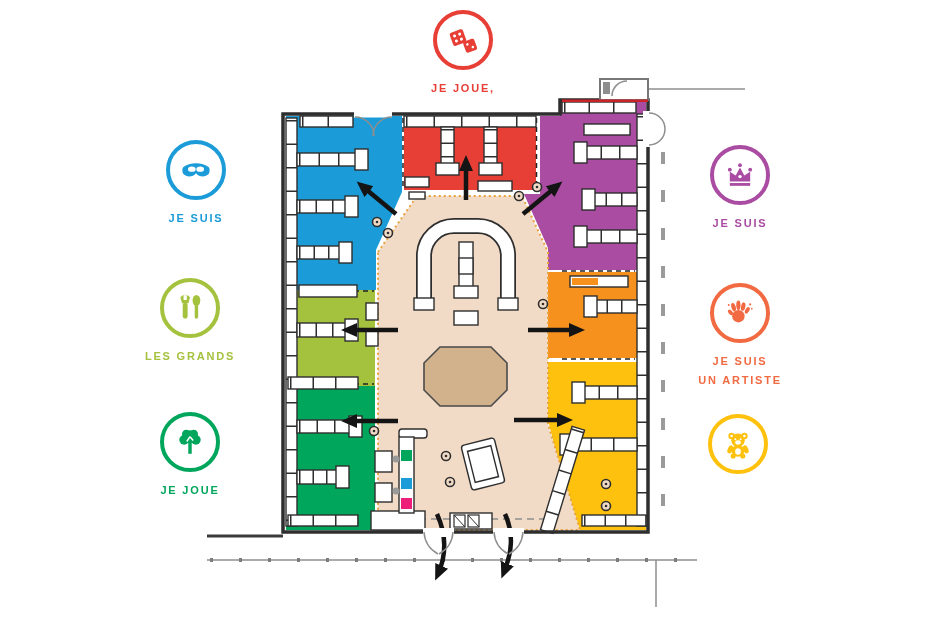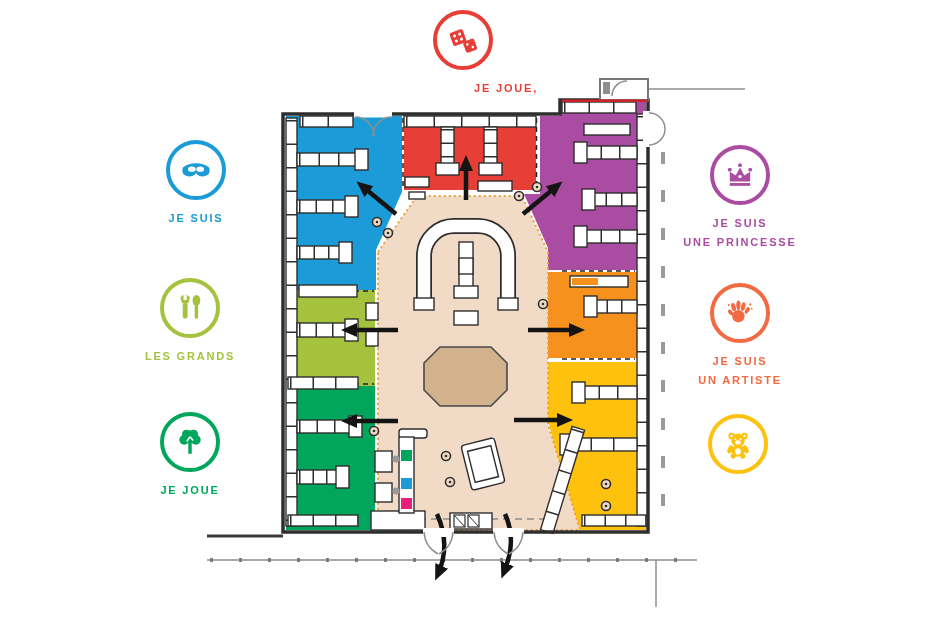--- a/index.html
+++ b/index.html
@@ -256,21 +256,21 @@
               <circle cx="12" cy="14" r="1.4" fill="#fff"></circle>
           </g>
           <g transform="rotate(-20 20 19)">
             <rect x="15" y="14" width="11" height="11" rx="2"></rect>
             <circle cx="18.5" cy="17.5" r="1.2" fill="#fff"></circle>
               <circle cx="22.5" cy="21.5" r="1.2" fill="#fff"></circle>
           </g>
         </g>
       </svg>
     </div>
-    <div class="badge-label" style="color: rgb(231, 62, 54); text-align: right;">
+    <div class="badge-label" style="color: rgb(231, 62, 54);">
       <div>JE JOUE,</div>
     </div>
   </div>
 
   <div class="badge" style="left:121px;top:140px">
     <div class="badge-circle" style="border-color: rgb(27, 156, 216);">
       <svg width="30" height="30" viewBox="0 0 28 28">
         <path fill-rule="evenodd" d="M2,11.5 C8,6.5 20,6.5 26,11.5 C27,12.5 27,15.5 26,17.5 C22,21.5 17,20.5 14,17 C11,20.5 6,21.5 2,17.5 C1,15.5 1,12.5 2,11.5 Z
                  M6.5,13.2 a3.6,2.5 0 1 0 7.2,0 a3.6,2.5 0 1 0 -7.2,0 Z
                  M14.3,13.2 a3.6,2.5 0 1 0 7.2,0 a3.6,2.5 0 1 0 -7.2,0 Z" fill="#1B9CD8"></path>
@@ -325,21 +325,20 @@
           <rect x="4.5" y="21.5" width="19" height="2.6"></rect>
           <circle cx="4.5" cy="9" r="1.8"></circle>
             <circle cx="14" cy="4.8" r="1.8"></circle>
             <circle cx="23.5" cy="9" r="1.8"></circle>
         </g>
         <circle cx="14" cy="15.5" r="1.6" fill="#fff"></circle>
       </svg>
     </div>
     <div class="badge-label" style="color: rgb(169, 76, 162);">
       <div>JE SUIS</div>
-      <div>UNE PRINCESSE</div>
     </div>
   </div>
 
   <div class="badge" style="left:665px;top:283px">
     <div class="badge-circle" style="border-color: rgb(241, 106, 65);">
       <svg width="30" height="30" viewBox="0 0 28 28">
         <g fill="#F16A41">
           <circle cx="12.5" cy="17" r="5.8"></circle>
           <ellipse cx="8" cy="8.5" rx="2" ry="4" transform="rotate(-16 8 8.5)"></ellipse>
           <ellipse cx="12.5" cy="6.8" rx="2" ry="4.4"></ellipse>

